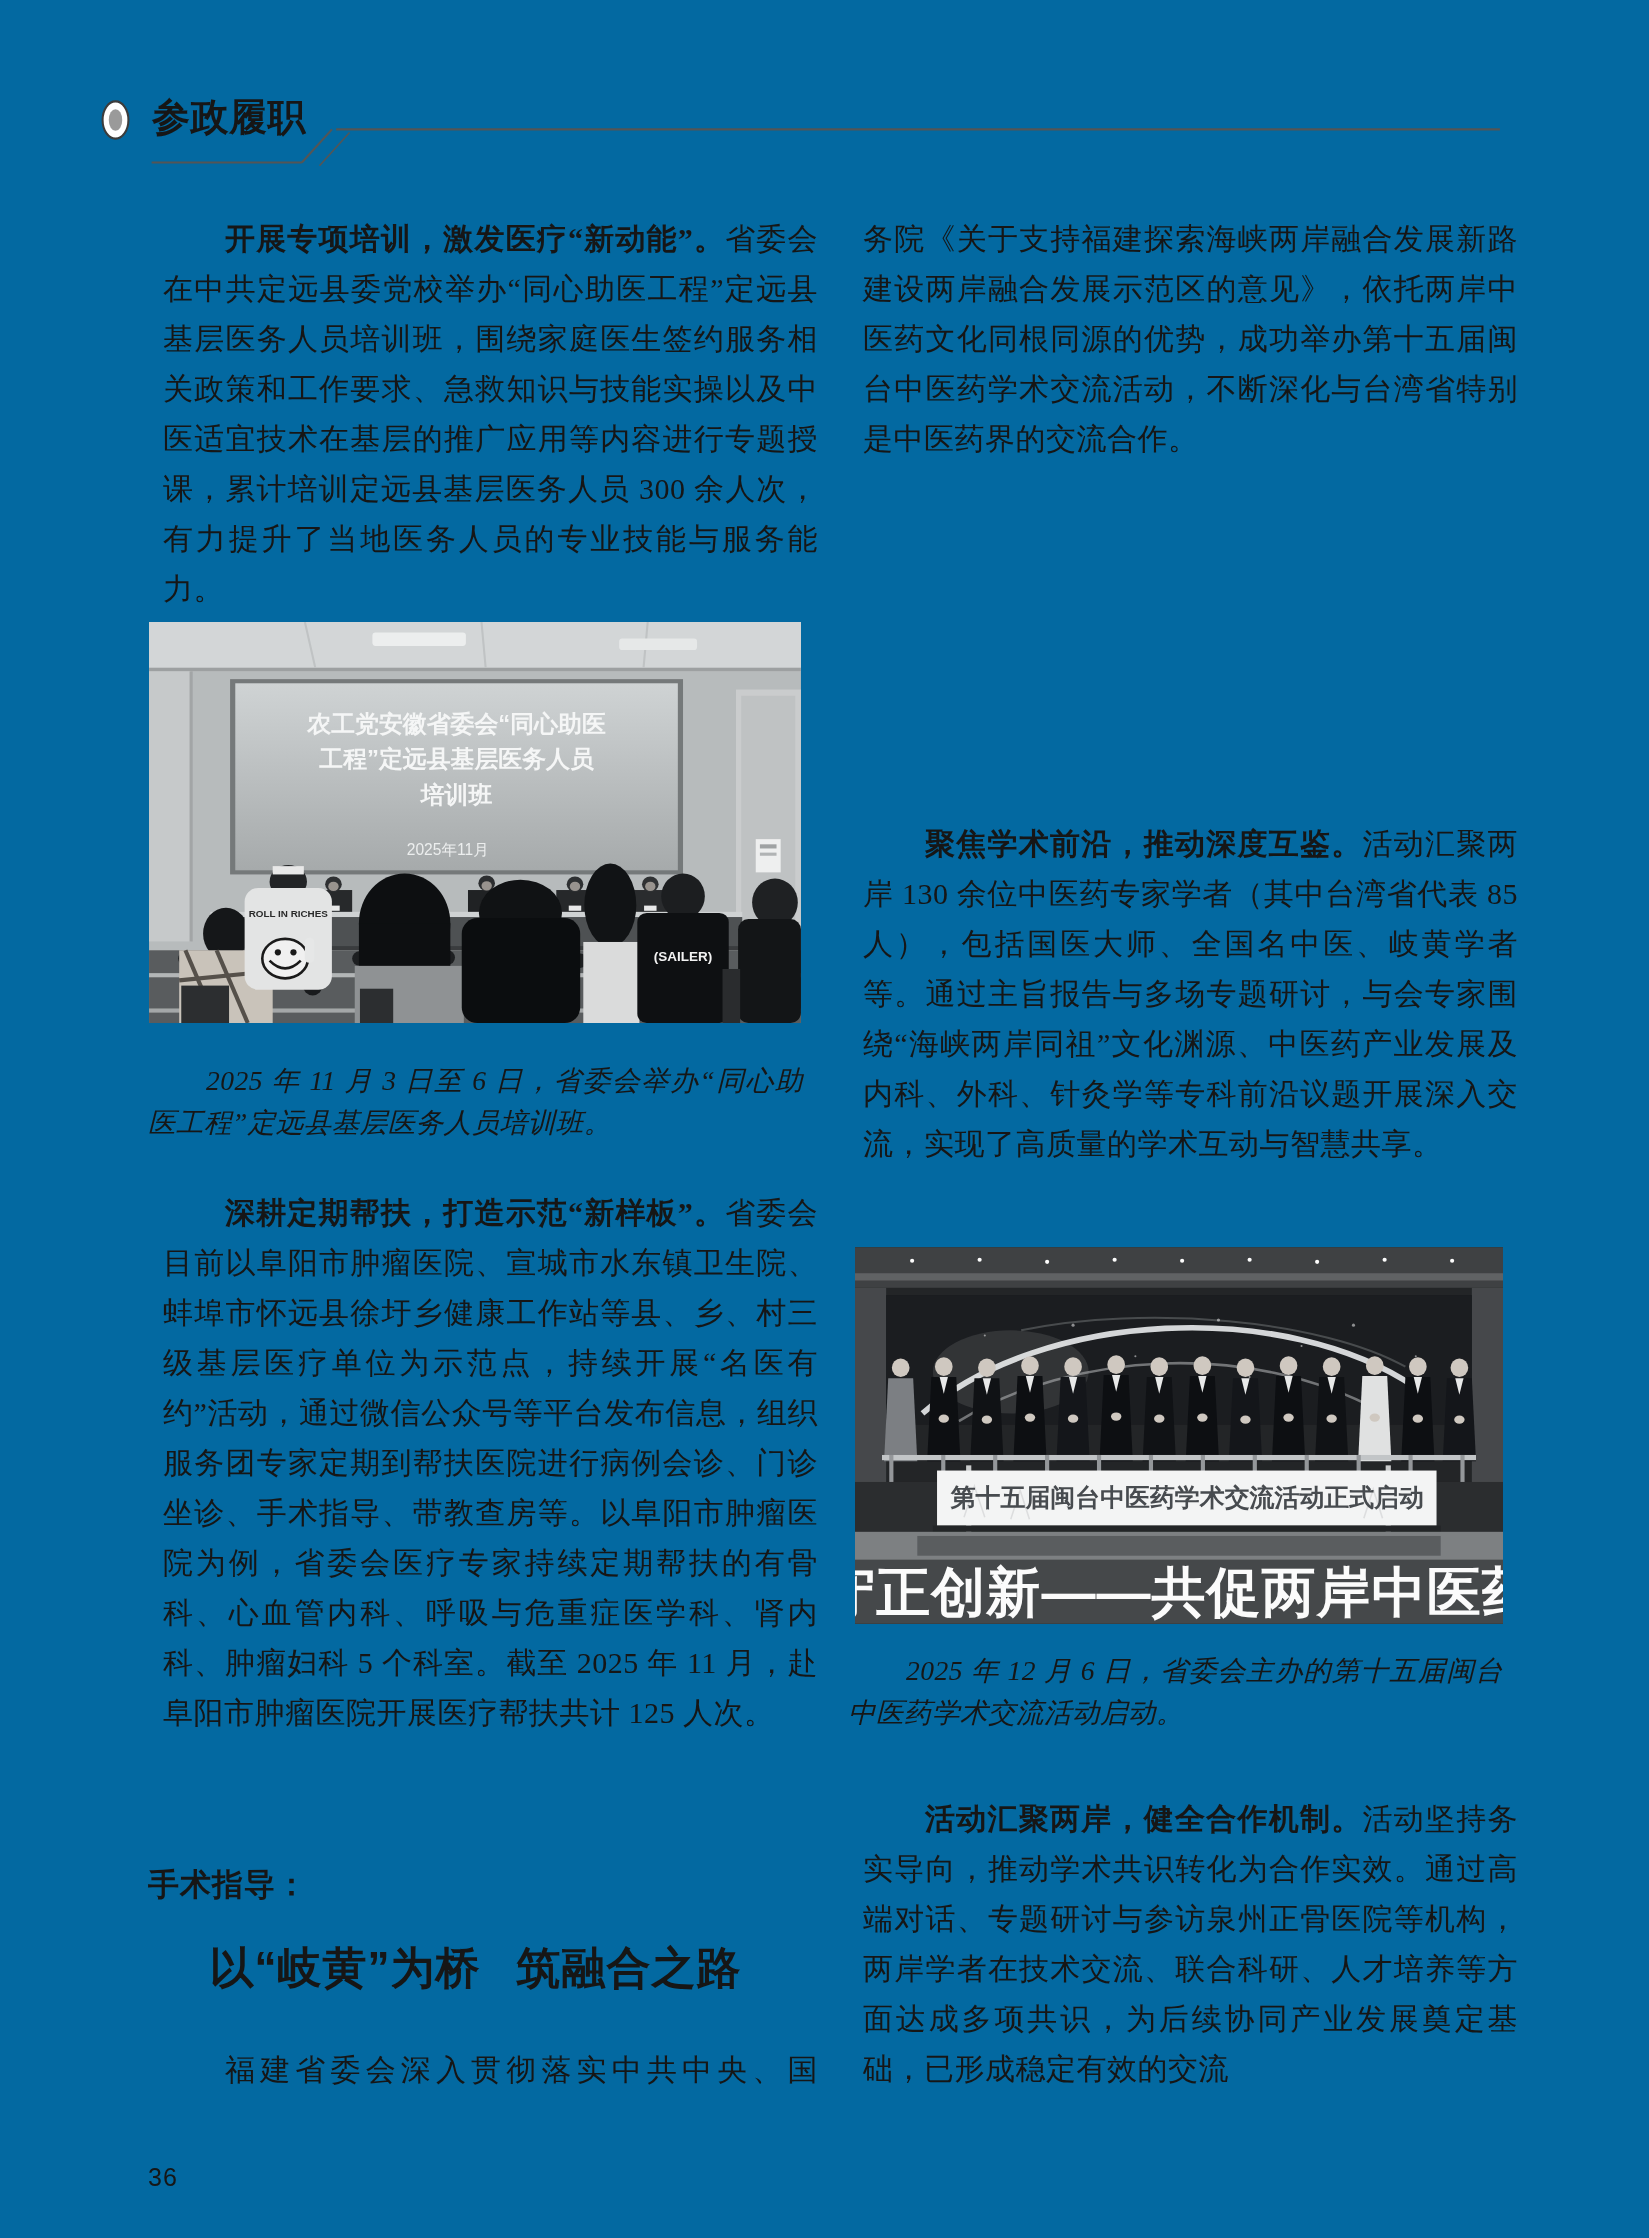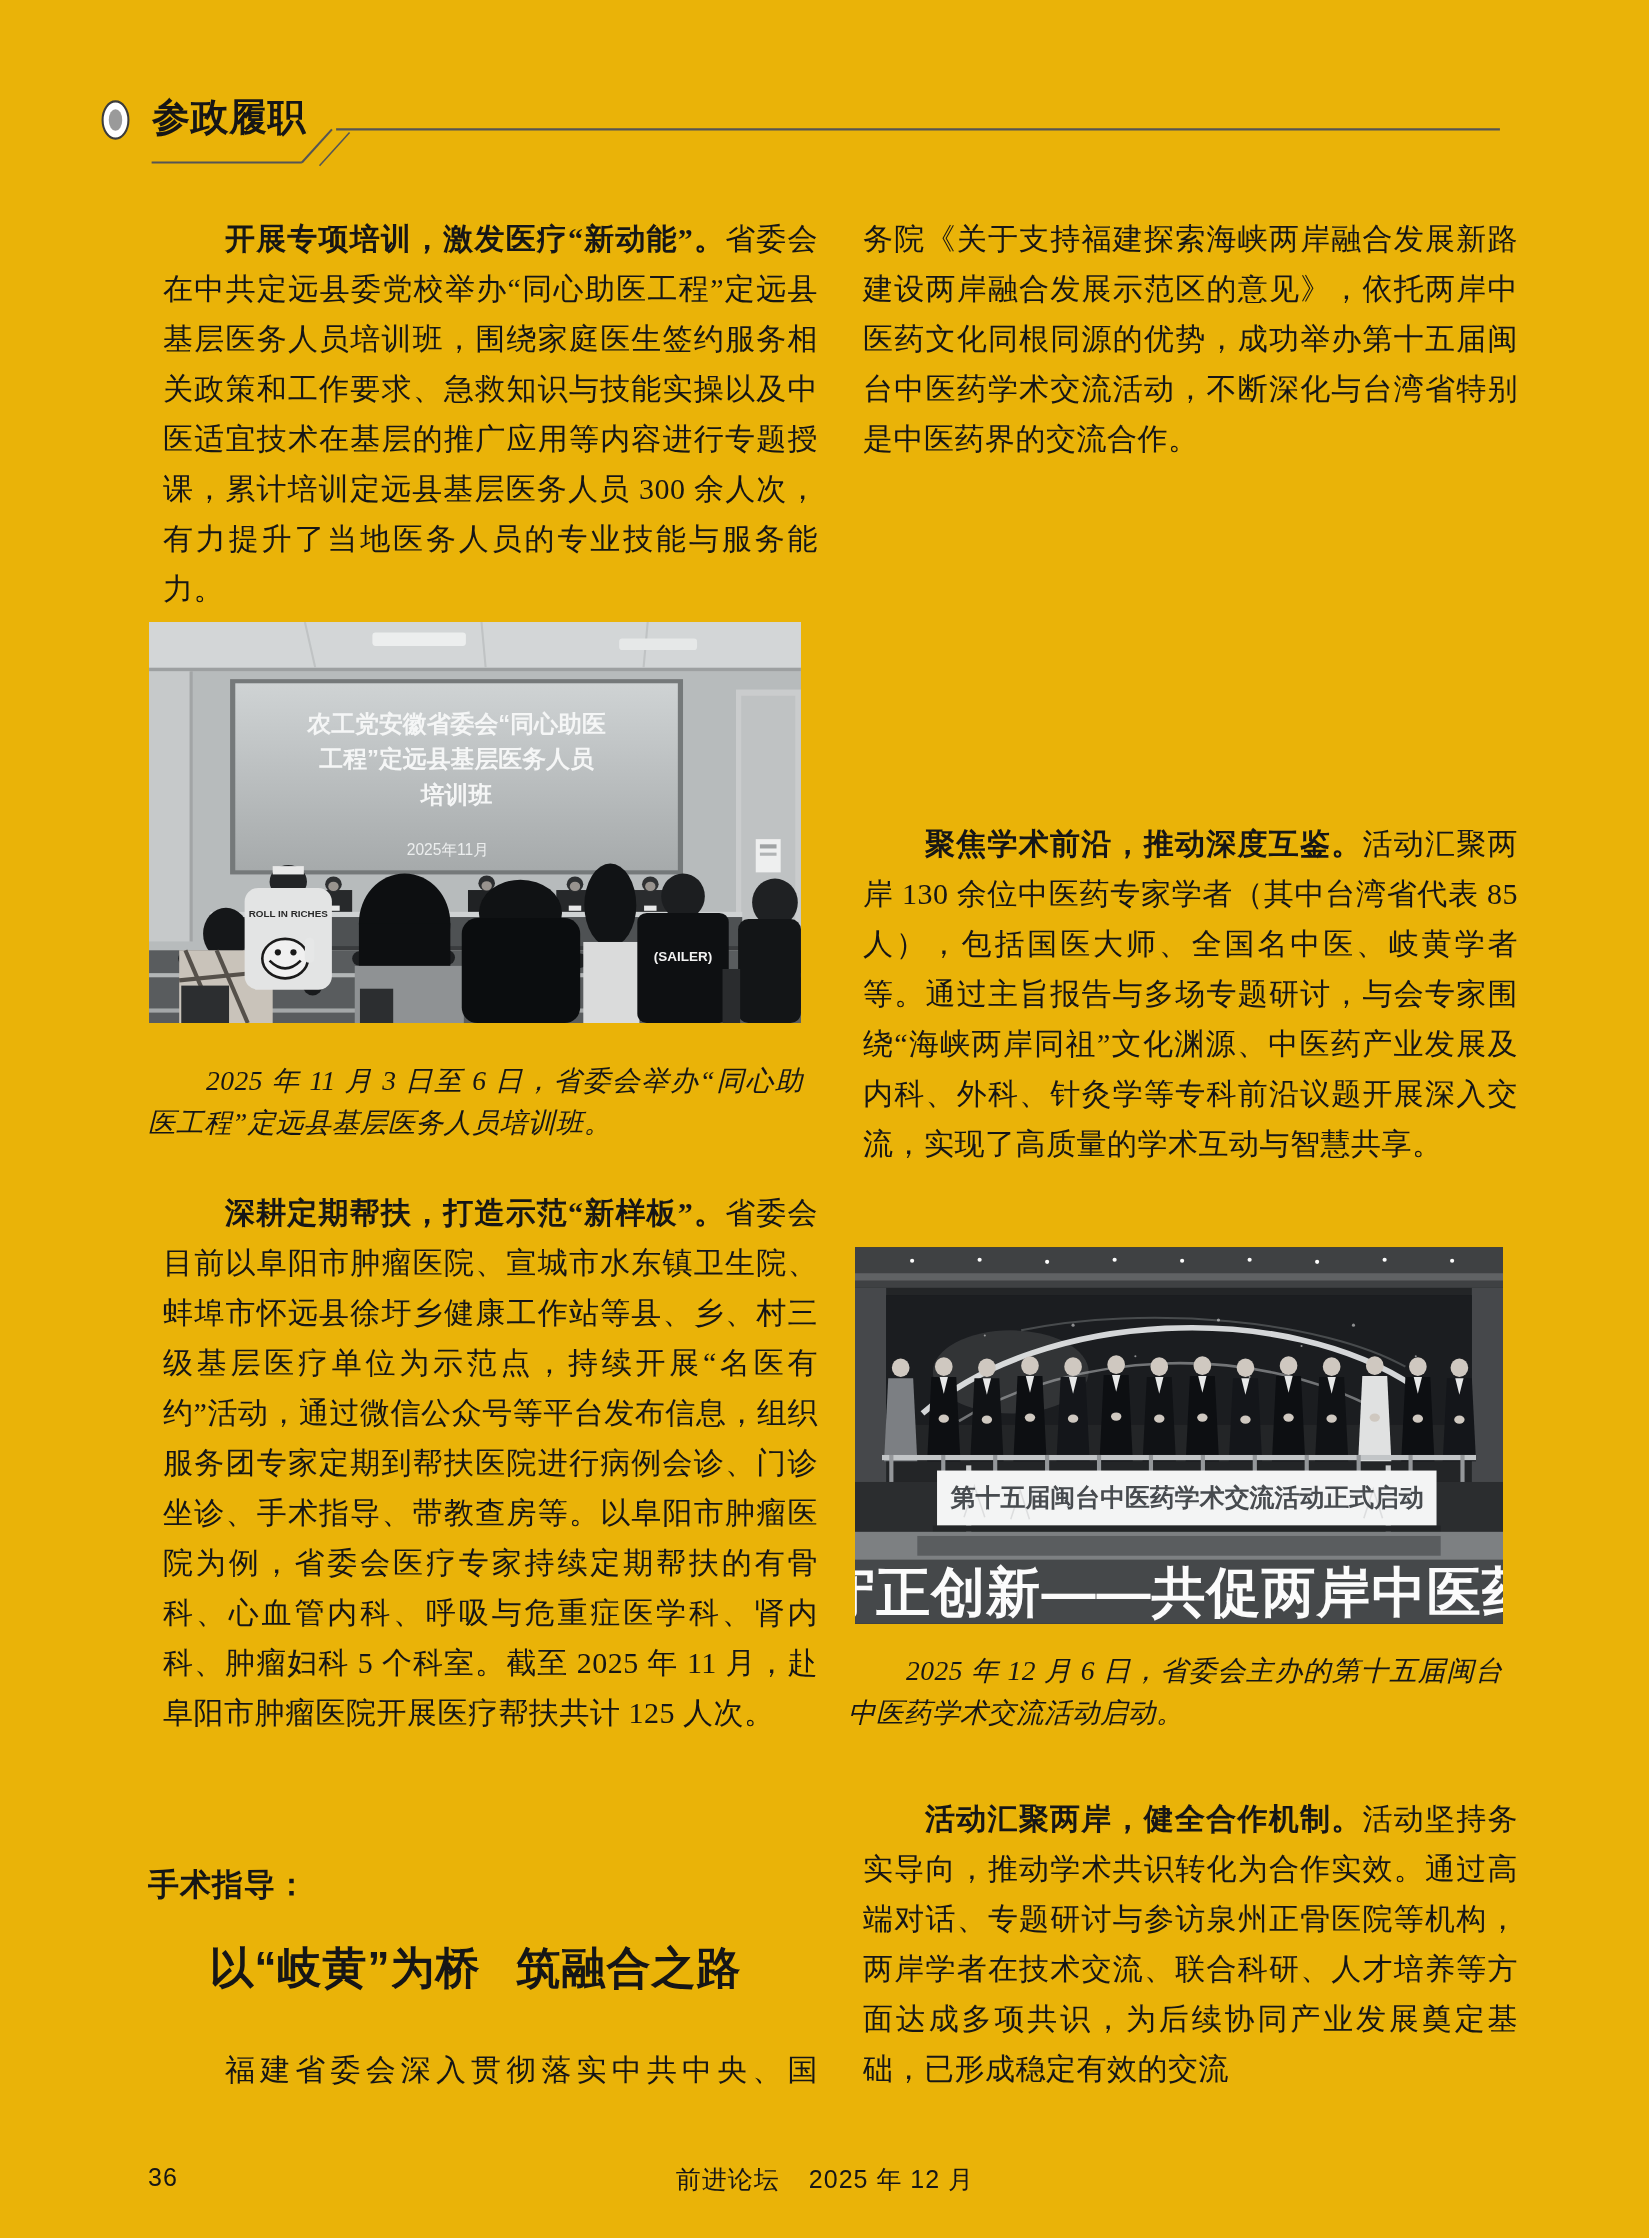--- a/index.html
+++ b/index.html
@@ -1,16 +1,16 @@
 <!DOCTYPE html>
 <html style="font-size:8.3px"><head>
 <meta charset="utf-8">
 <style>
   html,body{margin:0;padding:0;background:#ffffff;}
-  .page{position:relative;width:1650px;height:2239px;background:#eab308;overflow:hidden;
+  .page{position:relative;width:1650px;height:2239px;background:#0369a1;overflow:hidden;
         font-family:"Liberation Serif","DejaVu Serif",serif;color:#161616;}
   .abs{position:absolute;}
   .bodytext{font-size:30px;line-height:50px;letter-spacing:0.5px;text-align:justify;margin:15px;}
   .bodytext b{font-weight:bold;}
   .ind{text-indent:62px;}
   .jlast{text-align-last:justify;}
   .caption{font-size:27.5px;line-height:42px;letter-spacing:0.5px;font-style:italic;
            text-align:justify;margin:0;text-indent:58px;}
   .sans{font-family:"Liberation Sans","DejaVu Sans",sans-serif;}
   .headertitle{font-size:38px;font-weight:bold;letter-spacing:0.5px;}
@@ -370,18 +370,15 @@
     </svg>
   </figure>
 
   <p class="abs caption" style="left:848px;top:1650px;width:655px">2025 年 12 月 6 日，省委会主办的第十五届闽台中医药学术交流活动启动。</p>
 
   <p class="abs bodytext ind" style="left:848px;top:1779px;width:655px">
     <b>活动汇聚两岸，健全合作机制。</b><span>活动坚持务实导向，推动学术共识转化为合作实效。通过高端对话、专题研讨与参访泉州正骨医院等机构，两岸学者在技术交流、联合科研、人才培养等方面达成多项共识，为后续协同产业发展奠定基础，已形成稳定有效的交流</span>
   </p>
 
   <div class="abs sans footerline" style="left:148px;top:2139px">36</div>
-  <div class="abs sans footerline" style="left:0;top:2139px;width:1650px;text-align:center">
-    <span>前进论坛</span><span style="display:inline-block;width:29px"></span><span>2025 年 12 月</span>
-  </div>
 
 </div>
 
 
 </body></html>

